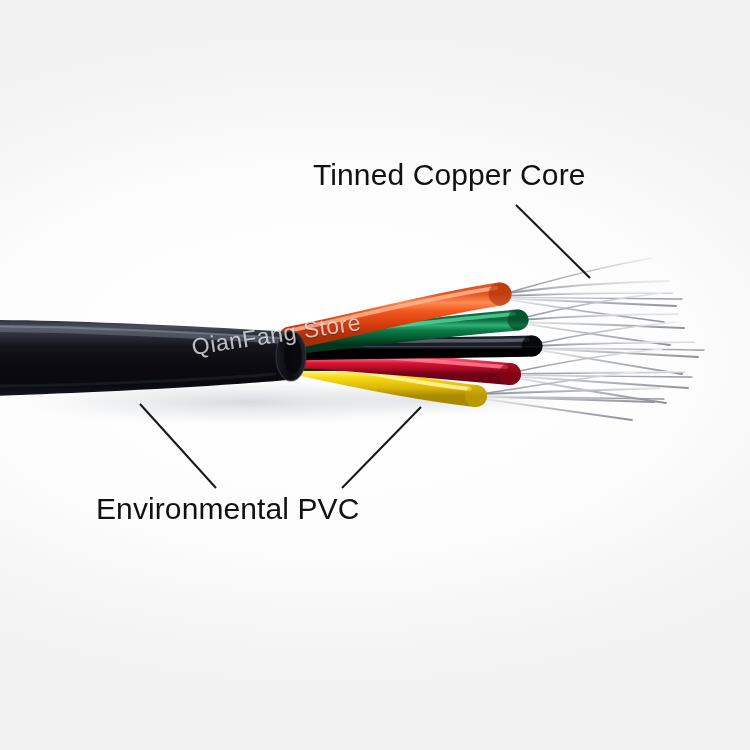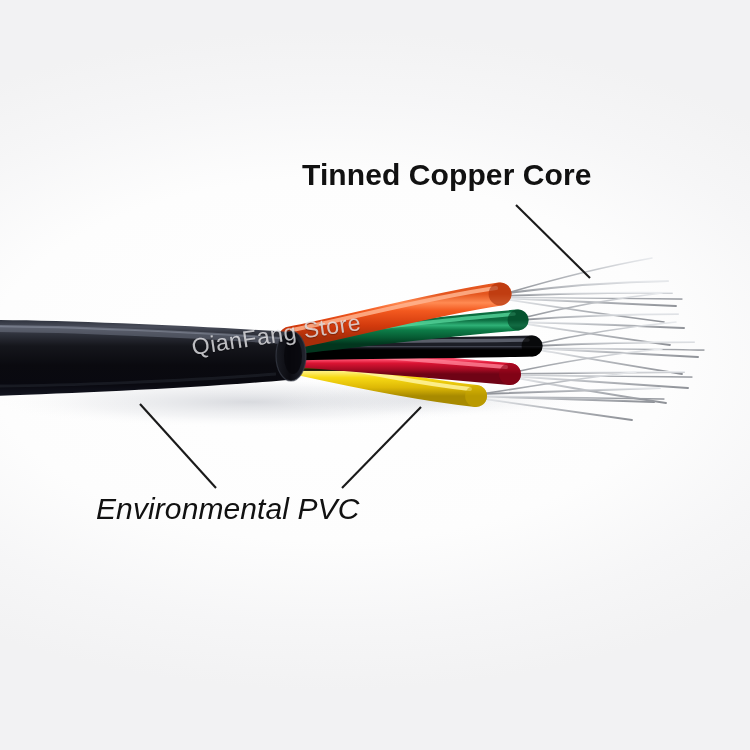--- a/index.html
+++ b/index.html
@@ -26,22 +26,22 @@
 
   .annot-label{
     position:absolute;
     color:#111111;
     font-size:30px;
     line-height:1.1;
     letter-spacing:0.1px;
     white-space:nowrap;
     font-weight:400;
   }
-  #label-tinned{ left:302px; top:158px;font-weight:bold; }
-  #label-pvc{ left:96px; top:492px;font-style:italic; }
+  #label-tinned{ left:313px; top:158px; }
+  #label-pvc{ left:96px; top:492px; }
 
   #watermark{
     position:absolute;
     left:192px; top:334px;
     font-size:23px;
     color:rgba(232,232,236,0.80);
     letter-spacing:0.6px;
     white-space:nowrap;
     transform:rotate(-8.5deg);
     transform-origin:left center;

